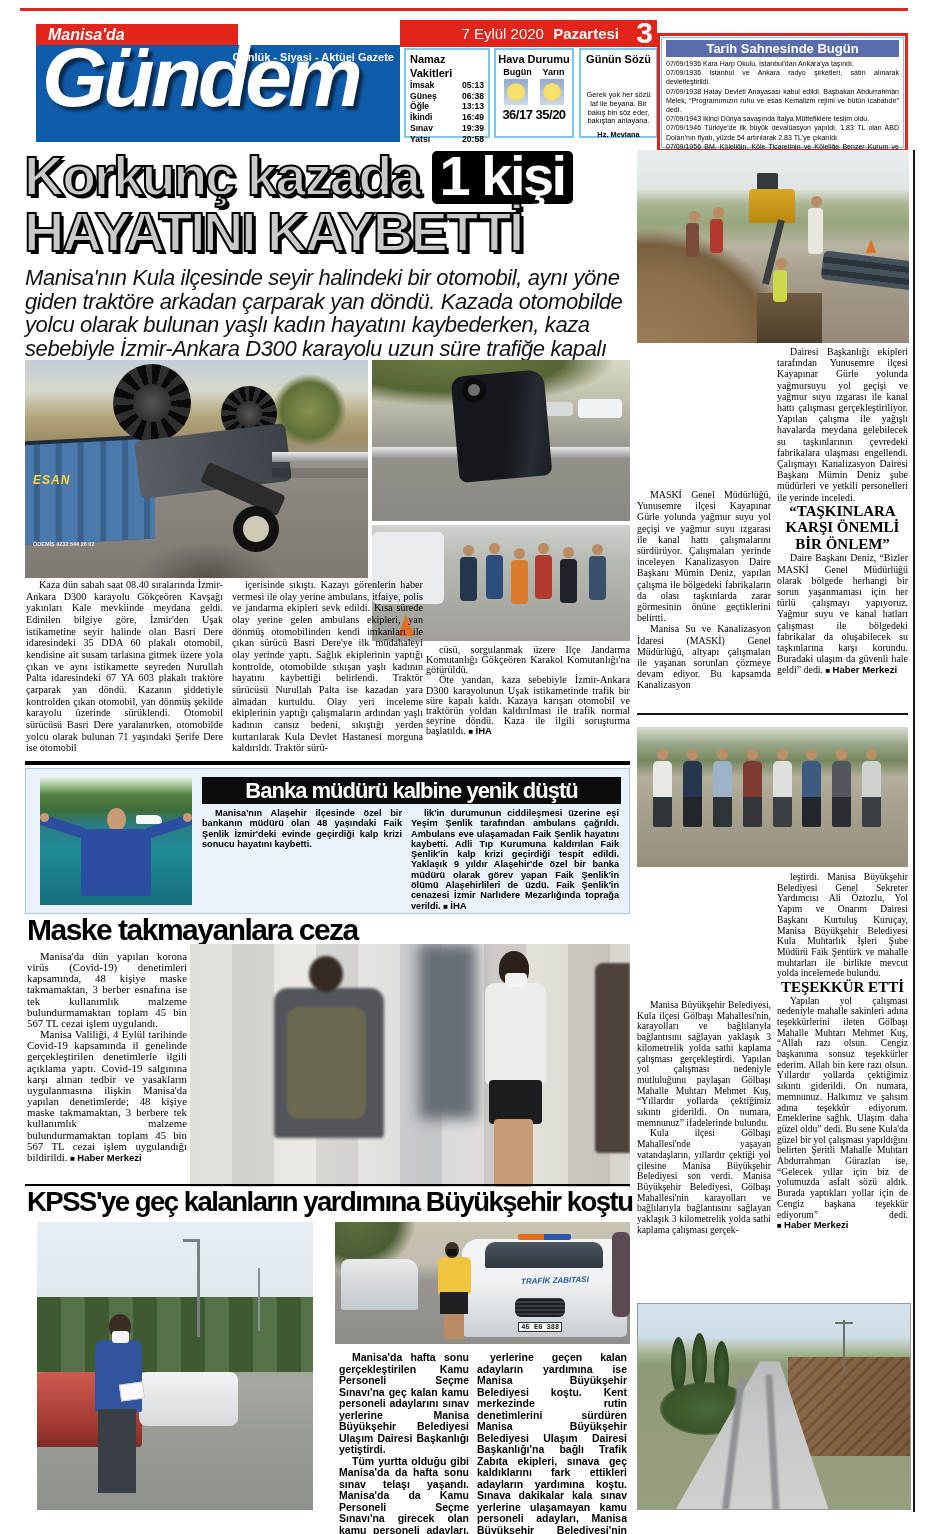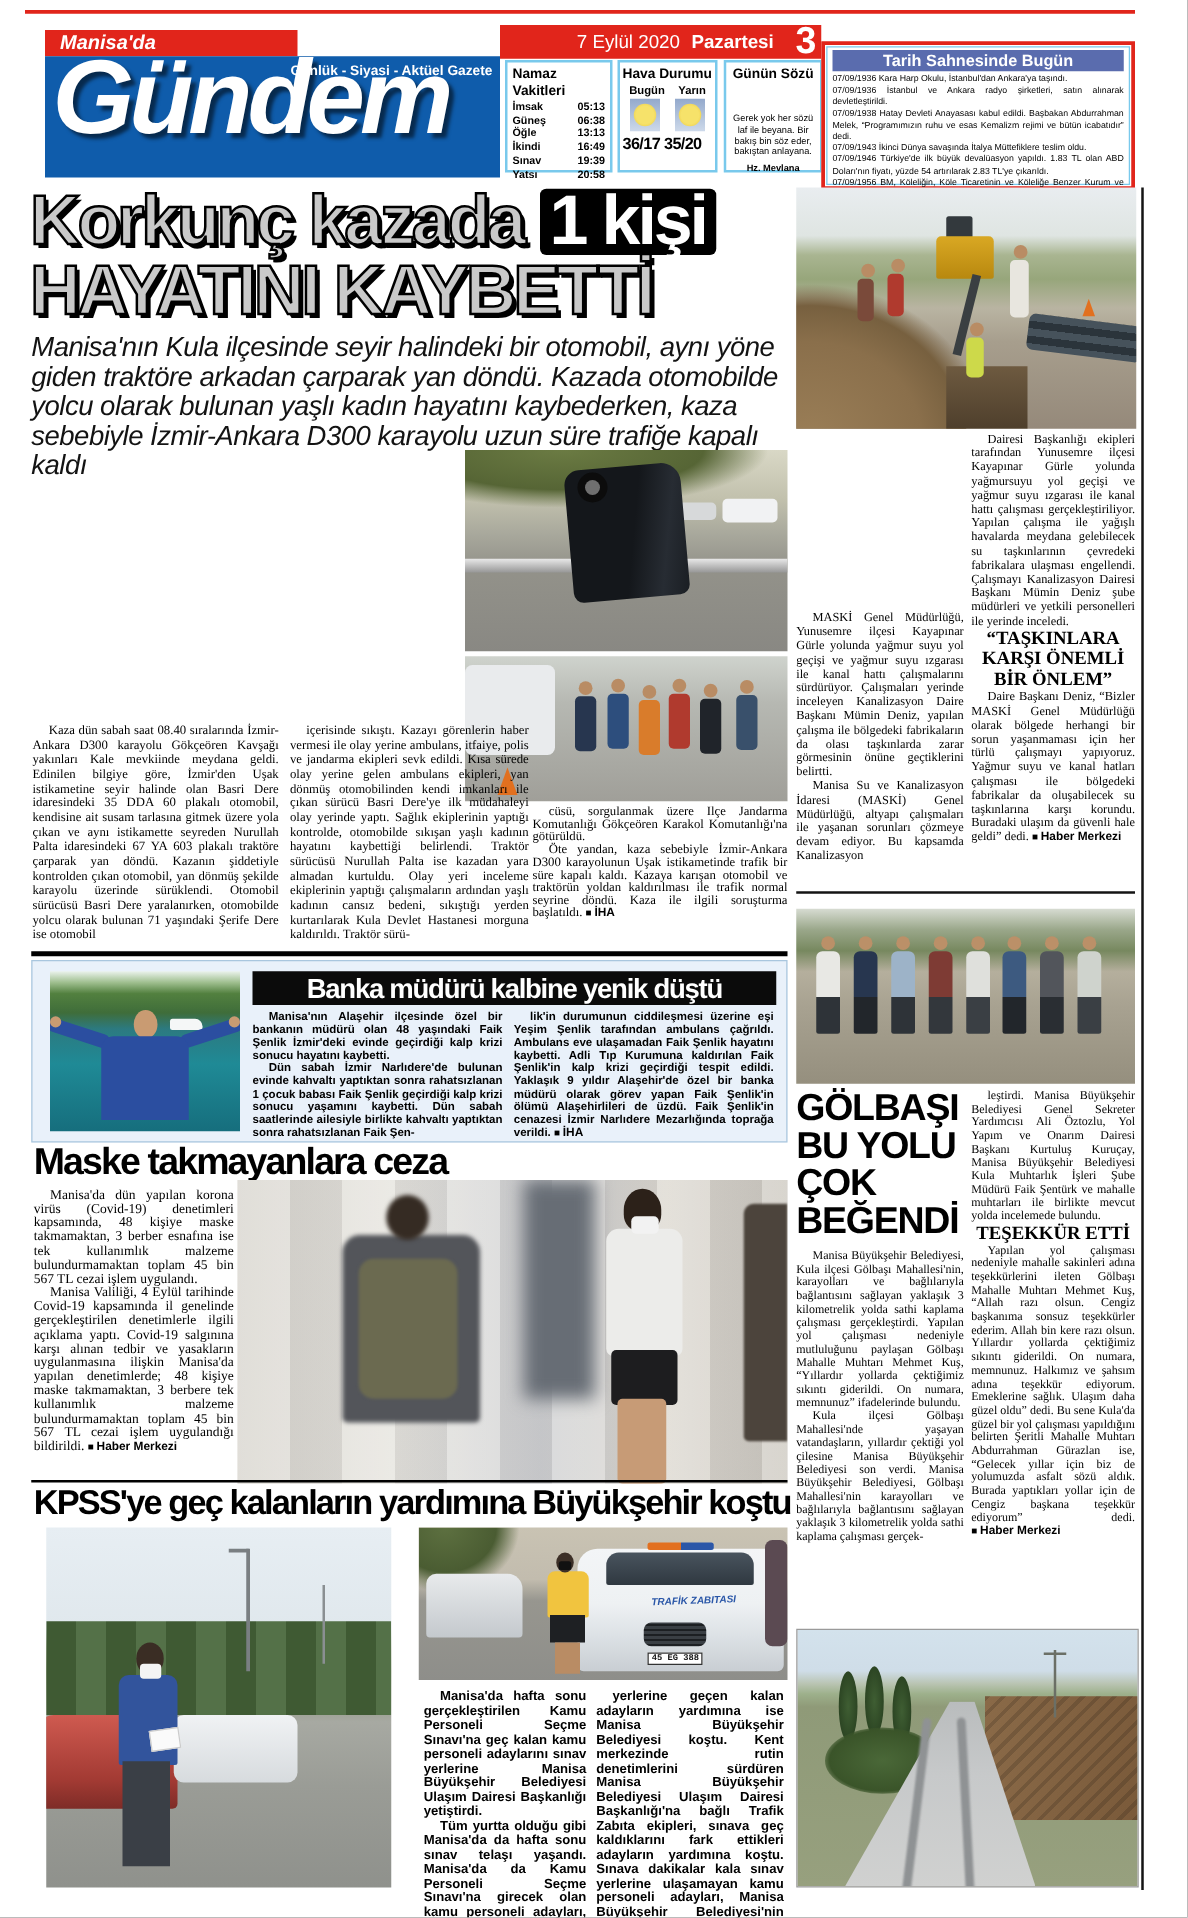--- a/index.html
+++ b/index.html
@@ -18,21 +18,21 @@
         color:#fff;letter-spacing:-4px;text-shadow:4px 4px 3px rgba(0,0,0,.55);}
   #tagline{position:absolute;right:6px;top:6px;font:bold 11px "Liberation Sans",sans-serif;color:#fff;}
   #datebar{left:400px;top:20px;width:257px;height:27px;background:var(--red);}
   #date-text{position:absolute;right:38px;top:5px;font:15px "Liberation Sans",sans-serif;color:#fff;}
   #date-text b{margin-left:5px;}
   #page-num{position:absolute;right:4px;top:-4px;font:bold 30px "Liberation Sans",sans-serif;color:#fff;}
   .hbox{border:2px solid var(--cyan);background:#fff;box-sizing:border-box;}
   #namaz-box{left:404px;top:48px;width:86px;height:90px;padding:2px 4px;}
   .box-title{font:bold 11px/14px "Liberation Sans",sans-serif;}
   .prayer-row{display:flex;justify-content:space-between;font:bold 8.6px/10.7px "Liberation Sans",sans-serif;}
-  #hava-box{left:494px;top:48px;width:80px;height:90px;padding:2px;}
+  #hava-box{left:494px;top:48px;width:80px;height:90px;padding:2px;text-align:center;}
   #hava-cols{display:flex;justify-content:space-around;font:bold 9px/11px "Liberation Sans",sans-serif;margin-top:1px;}
   #hava-icons{display:flex;justify-content:space-around;margin-top:1px;}
   .wicon{width:24px;height:26px;background:linear-gradient(180deg,#93a9cc,#cdd9ea);position:relative;display:inline-block;}
   .wicon::after{content:"";position:absolute;inset:4px 3px;background:radial-gradient(circle,#f6e26a 55%,#e9c63d);border-radius:50%;}
   #hava-temps{font:bold 13px/16px "Liberation Sans",sans-serif;letter-spacing:-0.5px;margin-top:2px;}
   #soz-box{left:579px;top:48px;width:79px;height:90px;padding:2px;text-align:center;}
   #soz-text{font:7.4px/8.8px "Liberation Sans",sans-serif;margin-top:25px;padding:0 2px;}
   #soz-author{font:bold 7.4px/9px "Liberation Sans",sans-serif;margin-top:4px;}
   #tarih-box{left:657px;top:33px;width:251px;height:119px;border:3px solid var(--red);box-sizing:border-box;background:#fff;}
   #tarih-inner{position:absolute;inset:1px;border:1px solid var(--cyan);padding:1px 4px;}
@@ -306,20 +306,33 @@
     </div>
   </div>
 
   <div class="abs" id="lead-hl">
     <span class="hl-line"><span class="outline">Korkunç kazada</span>
       <span class="hl-box">1 kişi</span></span>
     <span class="hl-line outline">HAYATINI KAYBETTİ</span>
   </div>
   <div class="abs" id="lead-deck">Manisa'nın Kula ilçesinde seyir halindeki bir otomobil, aynı yöne giden traktöre arkadan çarparak yan döndü. Kazada otomobilde yolcu olarak bulunan yaşlı kadın hayatını kaybederken, kaza sebebiyle İzmir-Ankara D300 karayolu uzun süre trafiğe kapalı kaldı</div>
 
+  <div class="photo" id="ph-tractor">
+    <div class="s tree"></div>
+    <div class="s trailer"></div>
+    <div class="s esan">ESAN</div>
+    <div class="s odemis">ÖDEMİŞ 0232 544 26 02</div>
+    <div class="s tire t1"></div>
+    <div class="s tire t2"></div>
+    <div class="s chassis"></div>
+    <div class="s axle"></div>
+    <div class="s t3"></div>
+    <div class="s rail"></div>
+    <div class="s oil"></div>
+  </div>
 
   <div class="photo" id="ph-car">
     <div class="s trees"></div>
     <div class="s wcar1"></div>
     <div class="s wcar2"></div>
     <div class="s rail2"></div>
     <div class="s blk"></div>
     <div class="s wh"></div>
   </div>
 
@@ -353,21 +366,20 @@
       <div class="s armL"></div>
       <div class="s armR"></div>
       <div class="s handL"></div>
       <div class="s handR"></div>
       <div class="s head"></div>
       <div class="s torso"></div>
     </div>
     <div id="banka-title">Banka müdürü kalbine yenik düştü</div>
     <div class="col sansb" id="banka-c1">
       <p>Manisa'nın Alaşehir ilçesinde özel bir bankanın müdürü olan 48 yaşındaki Faik Şenlik İzmir'deki evinde geçirdiği kalp krizi sonucu hayatını kaybetti.</p>
-      <p>Dün sabah İzmir Narlıdere'de bulunan evinde kahvaltı yaptıktan sonra rahatsızlanan 1 çocuk babası Faik Şenlik geçirdiği kalp krizi sonucu yaşamını kaybetti. Dün sabah saatlerinde ailesiyle birlikte kahvaltı yaptıktan sonra rahatsızlanan Faik Şen-</p>
     </div>
     <div class="col sansb" id="banka-c2">
       <p><span>lik'in durumunun ciddileşmesi üzerine eşi Yeşim Şenlik tarafından ambulans çağrıldı. Ambulans eve ulaşamadan Faik Şenlik hayatını kaybetti. Adli Tıp Kurumuna kaldırılan Faik Şenlik'in kalp krizi geçirdiği tespit edildi. Yaklaşık 9 yıldır Alaşehir'de özel bir banka müdürü olarak görev yapan Faik Şenlik'in ölümü Alaşehirlileri de üzdü. Faik Şenlik'in cenazesi İzmir Narlıdere Mezarlığında toprağa verildi.</span>
         <span class="src mk"><b>İHA</b></span></p>
     </div>
   </div>
 
   <div class="abs" id="maske-title">Maske takmayanlara ceza</div>
   <div class="abs col maskeserif" id="maske-body">
     <p>Manisa'da dün yapılan korona virüs (Covid-19) denetimleri kapsamında, 48 kişiye maske takmamaktan, 3 berber esnafına ise tek kullanımlık malzeme bulundurmamaktan toplam 45 bin 567 TL cezai işlem uygulandı.</p>
@@ -466,26 +478,20 @@
     <div class="s fg2" style="left:6%;background:linear-gradient(#e8e8e4 55%,#2e3338 55%);"></div>
     <div class="s fg2" style="left:17%;background:linear-gradient(#27364f 55%,#22262b 55%);"></div>
     <div class="s fg2" style="left:28%;background:linear-gradient(#9db3c8 55%,#2e3338 55%);"></div>
     <div class="s fg2" style="left:39%;background:linear-gradient(#7e3b34 55%,#33373c 55%);"></div>
     <div class="s fg2" style="left:50%;background:linear-gradient(#dfe0dc 55%,#3a3f44 55%);"></div>
     <div class="s fg2" style="left:61%;background:linear-gradient(#3d5a80 55%,#22262b 55%);"></div>
     <div class="s fg2" style="left:72%;background:linear-gradient(#52555b 55%,#2a2e33 55%);"></div>
     <div class="s fg2" style="left:83%;background:linear-gradient(#cfd3cd 55%,#3a3f44 55%);"></div>
   </div>
 
-  <div class="abs" id="golbasi-title">
-    <span>GÖLBAŞI</span><br>
-    <span>BU YOLU</span><br>
-    <span>ÇOK</span><br>
-    <span>BEĞENDİ</span>
-  </div>
   <div class="abs col golserif" id="golbasi-c1">
     <p>Manisa Büyükşehir Belediyesi, Kula ilçesi Gölbaşı Mahallesi'nin, karayolları ve bağlılarıyla bağlantısını sağlayan yaklaşık 3 kilometrelik yolda sathi kaplama çalışması gerçekleştirdi. Yapılan yol çalışması nedeniyle mutluluğunu paylaşan Gölbaşı Mahalle Muhtarı Mehmet Kuş, “Yıllardır yollarda çektiğimiz sıkıntı giderildi. On numara, memnunuz” ifadelerinde bulundu.</p>
     <p>Kula ilçesi Gölbaşı Mahallesi'nde yaşayan vatandaşların, yıllardır çektiği yol çilesine Manisa Büyükşehir Belediyesi son verdi. Manisa Büyükşehir Belediyesi, Gölbaşı Mahallesi'nin karayolları ve bağlılarıyla bağlantısını sağlayan yaklaşık 3 kilometrelik yolda sathi kaplama çalışması gerçek-</p>
   </div>
   <div class="abs col golserif" id="golbasi-c2">
     <p>leştirdi. Manisa Büyükşehir Belediyesi Genel Sekreter Yardımcısı Ali Öztozlu, Yol Yapım ve Onarım Dairesi Başkanı Kurtuluş Kuruçay, Manisa Büyükşehir Belediyesi Kula Muhtarlık İşleri Şube Müdürü Faik Şentürk ve mahalle muhtarları ile birlikte mevcut yolda incelemede bulundu.</p>
     <p class="ssub">TEŞEKKÜR ETTİ</p>
     <p><span>Yapılan yol çalışması nedeniyle mahalle sakinleri adına teşekkürlerini ileten Gölbaşı Mahalle Muhtarı Mehmet Kuş, “Allah razı olsun. Cengiz başkanıma sonsuz teşekkürler ederim. Allah bin kere razı olsun. Yıllardır yollarda çektiğimiz sıkıntı giderildi. On numara, memnunuz. Halkımız ve şahsım adına teşekkür ediyorum. Emeklerine sağlık. Ulaşım daha güzel oldu” dedi. Bu sene Kula'da güzel bir yol çalışması yapıldığını belirten Şeritli Mahalle Muhtarı Abdurrahman Gürazlan ise, “Gelecek yıllar için biz de yolumuzda asfalt sözü aldık. Burada yaptıkları yollar için de Cengiz başkana teşekkür ediyorum” dedi.</span>
       <span class="src mk"><b>Haber Merkezi</b></span></p>
   </div>

